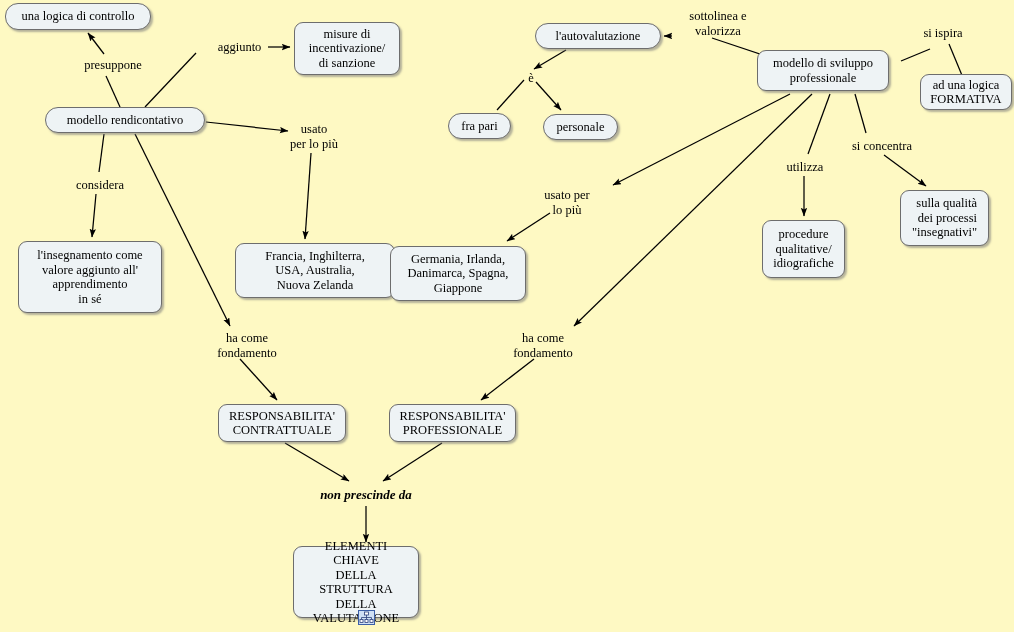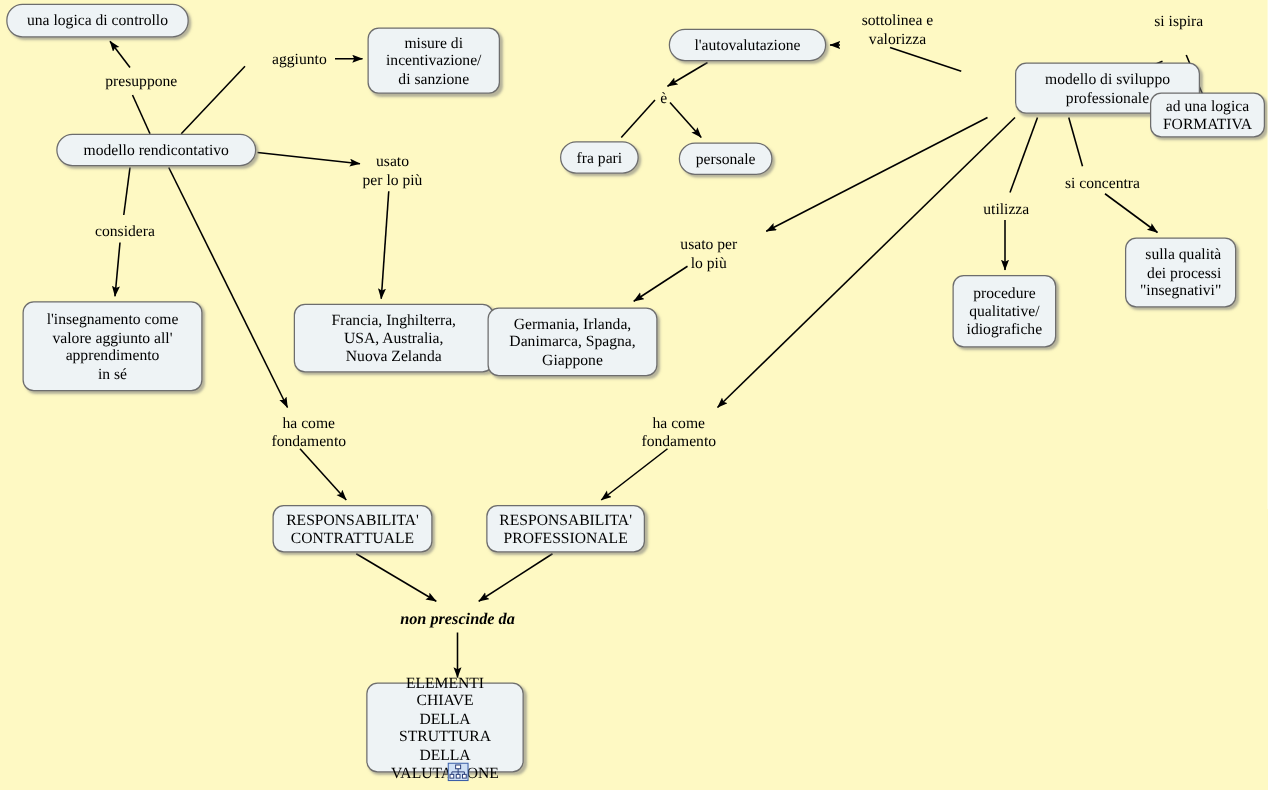--- a/index.html
+++ b/index.html
@@ -108,21 +108,21 @@
       </g>
   </svg>
 
   <div id="node-layer">
       <div class="node pill" style="left: 5px; top: 3px; width: 146px; height: 27px;">una logica di controllo</div>
       <div class="node" style="left: 294px; top: 22px; width: 106px; height: 53px;">misure di
 incentivazione/
 di sanzione</div>
       <div class="node pill" style="left: 45px; top: 107px; width: 160px; height: 26px;">modello rendicontativo</div>
       <div class="node pill" style="left: 535px; top: 23px; width: 126px; height: 26px;">l'autovalutazione</div>
-      <div class="node" style="left: 812px; top: 50px; width: 148px; height: 41px;">modello di sviluppo
+      <div class="node" style="left: 757px; top: 50px; width: 132px; height: 41px;">modello di sviluppo
 professionale</div>
       <div class="node" style="left: 920px; top: 74px; width: 92px; height: 36px;">ad una logica
 FORMATIVA</div>
       <div class="node pill" style="left: 448px; top: 113px; width: 63px; height: 26px;">fra pari</div>
       <div class="node pill" style="left: 543px; top: 114px; width: 75px; height: 26px;">personale</div>
       <div class="node" style="left: 18px; top: 241px; width: 144px; height: 72px;">l'insegnamento come
 valore aggiunto all'
 apprendimento
 in sé</div>
       <div class="node" style="left: 235px; top: 243px; width: 160px; height: 55px;">Francia, Inghilterra,
@@ -155,21 +155,21 @@
         </svg></div>
     </div>
   <div id="label-layer">
       <div class="link-label" style="left: 68px; top: 58px; width: 90px;">presuppone</div>
       <div class="link-label" style="left: 212px; top: 40px; width: 55px;">aggiunto</div>
       <div class="link-label" style="left: 62px; top: 178px; width: 76px;">considera</div>
       <div class="link-label" style="left: 278px; top: 122px; width: 72px;">usato
 per lo più</div>
       <div class="link-label" style="left: 675px; top: 9px; width: 86px;">sottolinea e
 valorizza</div>
-      <div class="link-label" style="left: 915px; top: 10px; width: 56px;">si ispira</div>
+      <div class="link-label" style="left: 915px; top: 26px; width: 56px;">si ispira</div>
       <div class="link-label" style="left: 524px; top: 71px; width: 14px;">è</div>
       <div class="link-label" style="left: 533px; top: 188px; width: 68px;">usato per
 lo più</div>
       <div class="link-label" style="left: 779px; top: 160px; width: 52px;">utilizza</div>
       <div class="link-label" style="left: 839px; top: 139px; width: 86px;">si concentra</div>
       <div class="link-label" style="left: 203px; top: 331px; width: 88px;">ha come
 fondamento</div>
       <div class="link-label" style="left: 499px; top: 331px; width: 88px;">ha come
 fondamento</div>
       <div class="link-label bold-italic" style="left: 296px; top: 487px; width: 140px;">non prescinde da</div>

